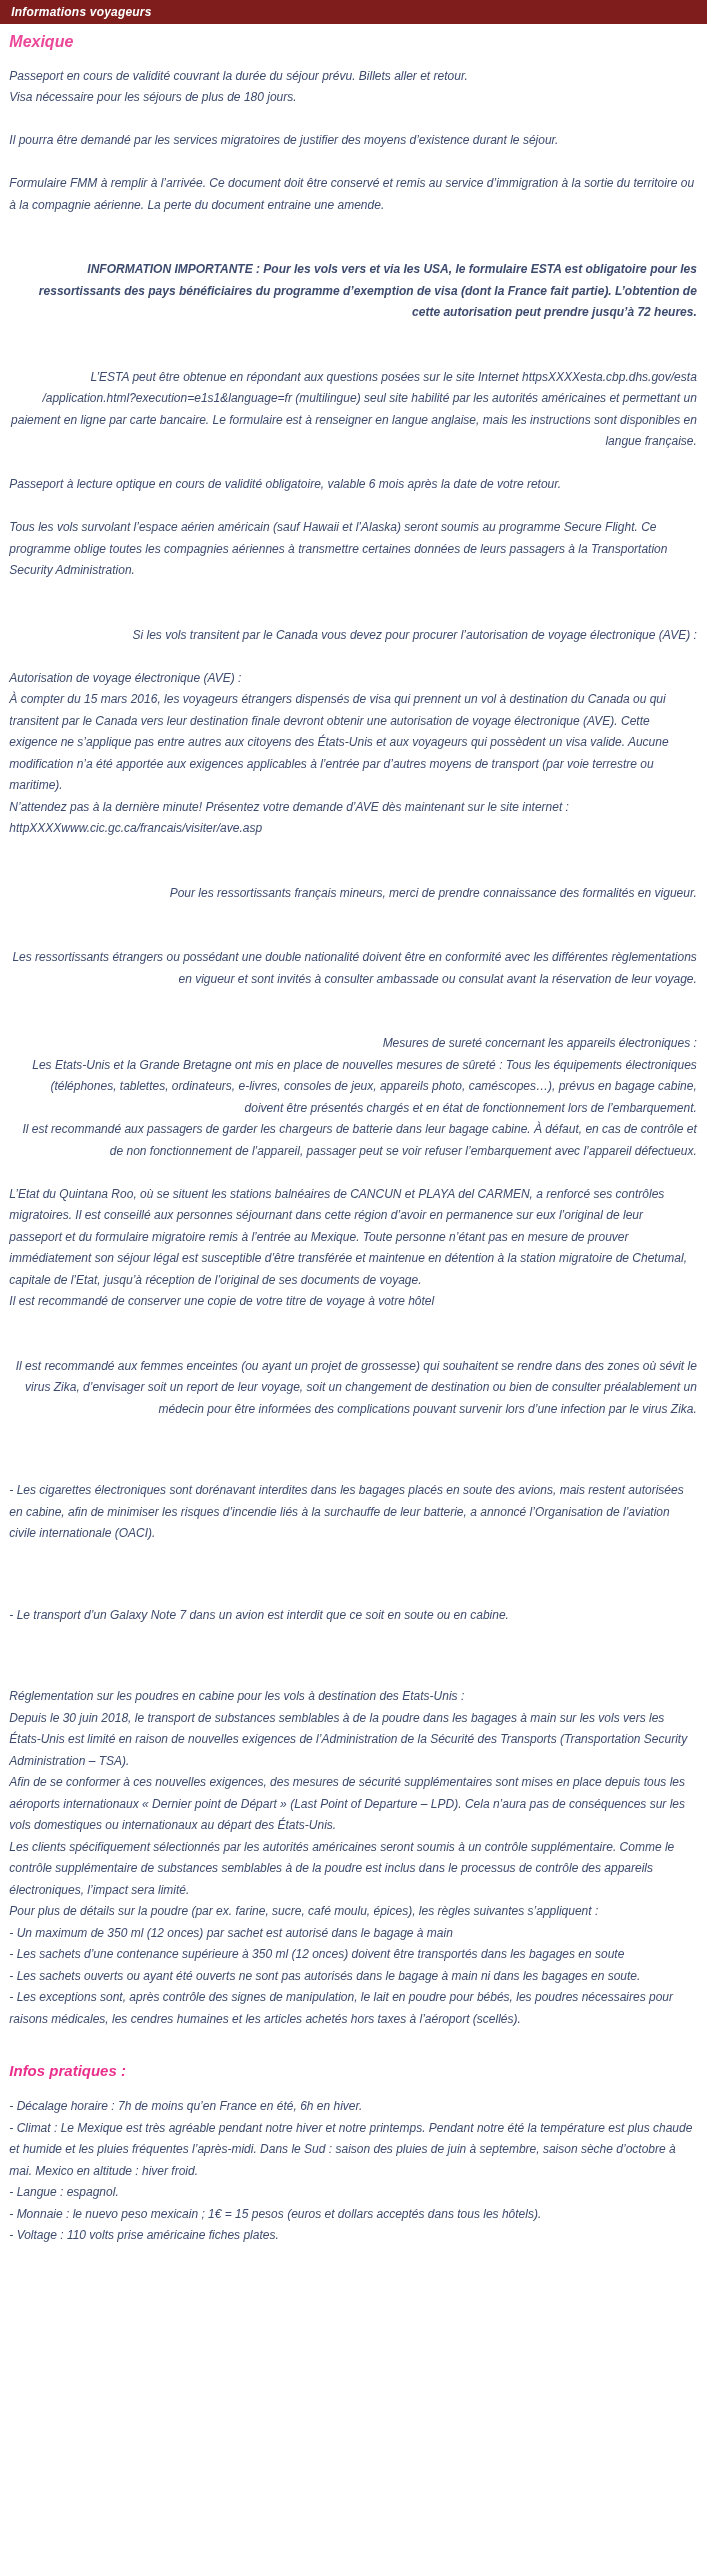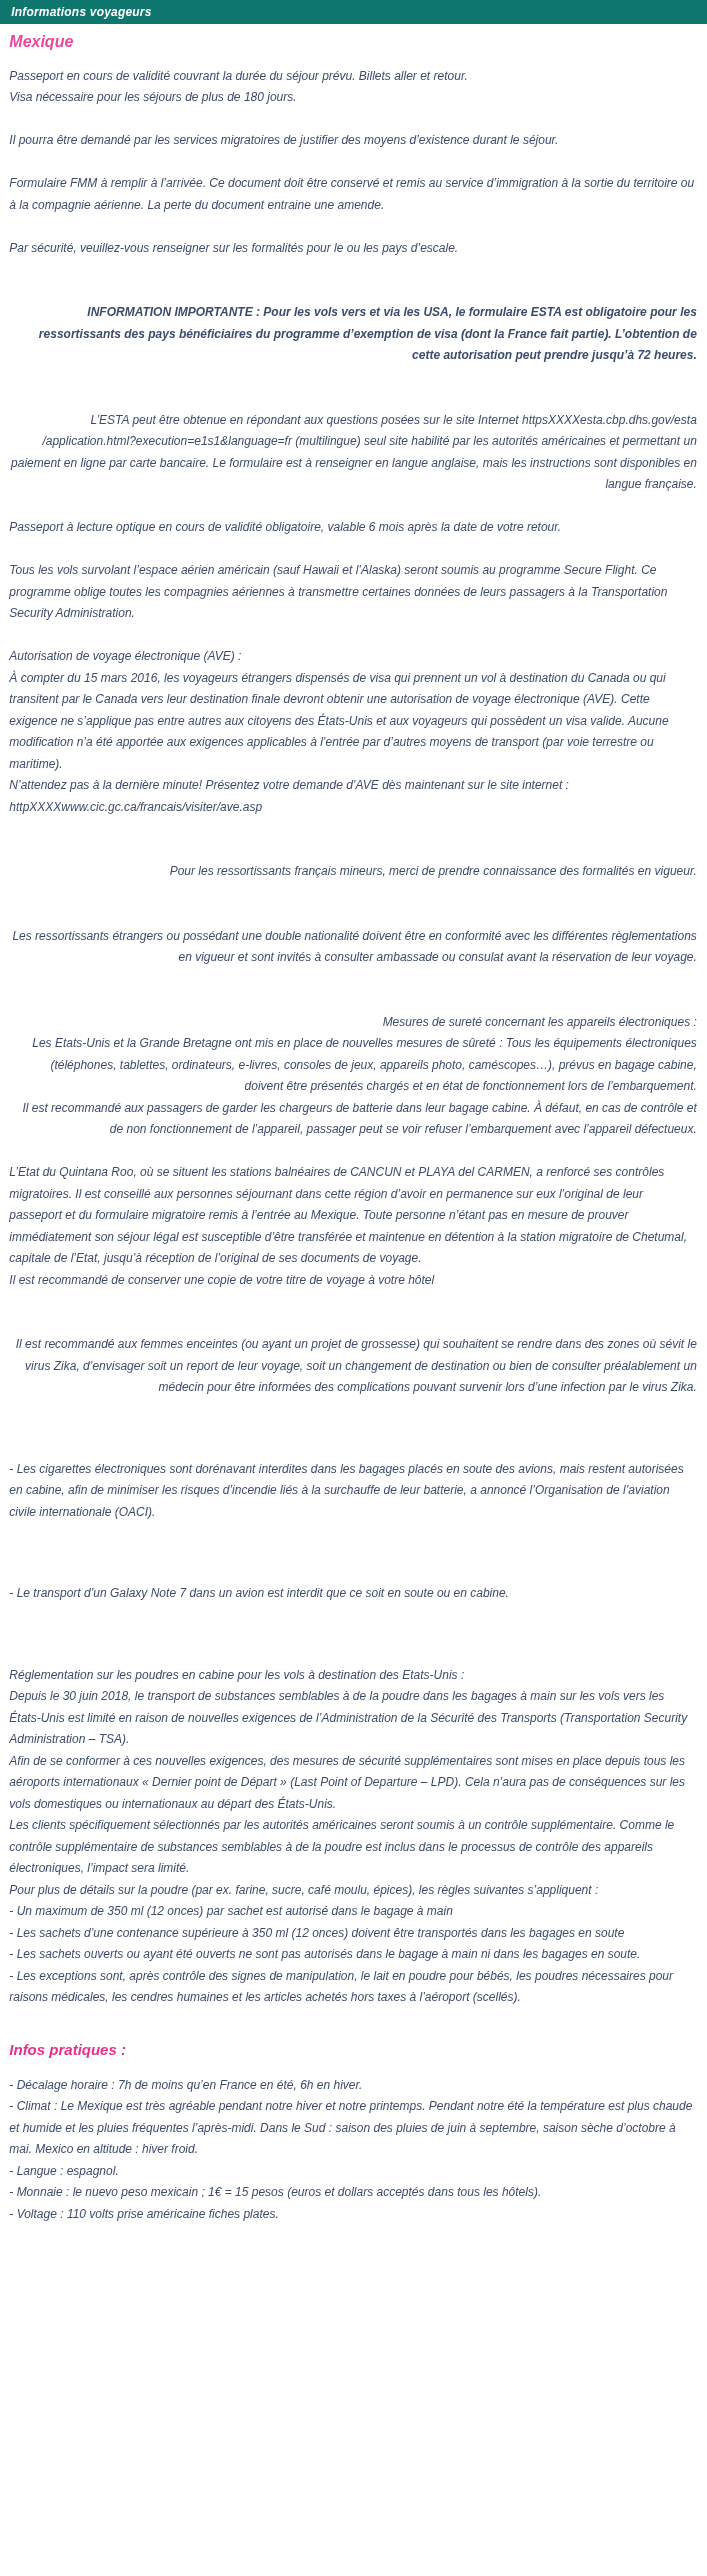--- a/index.html
+++ b/index.html
@@ -10,21 +10,21 @@
   body {
     width: 708px;
     min-height: 2576px;
     font-family: "Liberation Sans", sans-serif;
     font-style: italic;
     color: #3d4b6e;
     font-size: 12px;
     box-sizing: border-box;
   }
   .top-banner {
-    background: #0f766e;
+    background: #7f1d1d;
     color: #ffffff;
     font-weight: bold;
     font-size: 12px;
     padding: 4.7px 11.2px 5.6px 11.2px;
     letter-spacing: 0.2px;
   }
   .page-title {
     color: #ec4899;
     font-size: 16px;
     font-weight: bold;
@@ -55,25 +55,25 @@
   <span>Informations voyageurs</span>
 </div>
 
 <h1 class="page-title">Mexique</h1>
 
 <div class="content">
   <p>Passeport en cours de validité couvrant  la durée du séjour prévu. Billets aller et retour.
 Visa nécessaire pour les séjours de plus de 180 jours.</p>
   <p>Il pourra être demandé par les services migratoires de justifier des moyens d’existence durant le séjour.</p>
   <p>Formulaire FMM à remplir à l’arrivée. Ce document doit être conservé et remis au service d’immigration à la sortie du territoire ou à la compagnie aérienne. La perte du document entraine une amende.</p>
-  <p>Par sécurité, veuillez-vous renseigner sur les formalités pour le ou les pays d’escale.</p>
   <p class="b sp2">INFORMATION IMPORTANTE : Pour les vols vers et via les USA, le formulaire ESTA est obligatoire pour les ressortissants des pays bénéficiaires du programme d’exemption de visa (dont la France fait partie). L’obtention de cette autorisation peut prendre jusqu’à 72 heures.</p>
   <p class="sp2">L’ESTA peut être obtenue en répondant aux questions posées sur le site Internet httpsXXXXesta.cbp.dhs.gov/esta /application.html?execution=e1s1&amp;language=fr (multilingue) seul site habilité par les autorités américaines et permettant un paiement en ligne par carte bancaire. Le formulaire est à renseigner en langue anglaise, mais les instructions sont disponibles en langue française.</p>
   <p>Passeport à lecture optique en cours de validité obligatoire, valable 6 mois après la date de votre retour.</p>
   <p>Tous les vols survolant l’espace aérien américain (sauf Hawaii et l’Alaska) seront soumis au programme Secure Flight. Ce programme oblige toutes les compagnies aériennes à transmettre certaines données de leurs passagers à la Transportation Security Administration.</p>
+  <p class="sp2">Si les vols transitent par le Canada vous devez pour procurer l’autorisation de voyage électronique (AVE) :</p>
   <p>Autorisation de voyage électronique (AVE) :
 À compter du 15 mars 2016, les voyageurs étrangers dispensés de visa qui prennent un vol à destination du Canada ou qui transitent par le Canada vers leur destination finale devront obtenir une autorisation de voyage électronique (AVE). Cette exigence ne s’applique pas entre autres aux citoyens des États-Unis et aux voyageurs qui possèdent un visa valide. Aucune modification n’a été apportée aux exigences applicables à l’entrée par d’autres moyens de transport (par voie terrestre ou maritime).
 N’attendez pas à la dernière minute! Présentez votre demande d’AVE dès maintenant sur le site internet : httpXXXXwww.cic.gc.ca/francais/visiter/ave.asp</p>
   <p class="sp2">Pour les ressortissants français mineurs, merci de prendre connaissance des formalités en vigueur.</p>
   <p class="sp2">Les ressortissants étrangers ou possédant une double nationalité doivent être en conformité avec les différentes règlementations en vigueur et sont invités à consulter ambassade ou consulat avant la réservation de leur voyage.</p>
   <p class="sp2">Mesures de sureté concernant les appareils électroniques :
 Les Etats-Unis et la Grande Bretagne ont mis en place de nouvelles mesures de sûreté : Tous les équipements électroniques (téléphones, tablettes, ordinateurs, e-livres, consoles de jeux, appareils photo, caméscopes…), prévus en bagage cabine, doivent être présentés chargés et en état de fonctionnement lors de l’embarquement.
 Il est recommandé aux passagers de garder les chargeurs de batterie dans leur bagage cabine. À défaut, en cas de contrôle et de non fonctionnement de l’appareil, passager peut se voir refuser l’embarquement avec l’appareil défectueux.</p>
   <p>L’Etat du Quintana Roo, où se situent les stations balnéaires de CANCUN et PLAYA del CARMEN, a renforcé ses contrôles migratoires. Il est conseillé aux personnes séjournant dans cette région d’avoir en permanence sur eux l’original de leur passeport et du formulaire migratoire remis à l’entrée au Mexique. Toute personne n’étant pas en mesure de prouver immédiatement son séjour légal est susceptible d’être transférée et maintenue en détention à la station migratoire de Chetumal, capitale de l’Etat, jusqu’à réception de l’original de ses documents de voyage.
 Il est recommandé de conserver une copie de votre titre de voyage à votre hôtel</p>

